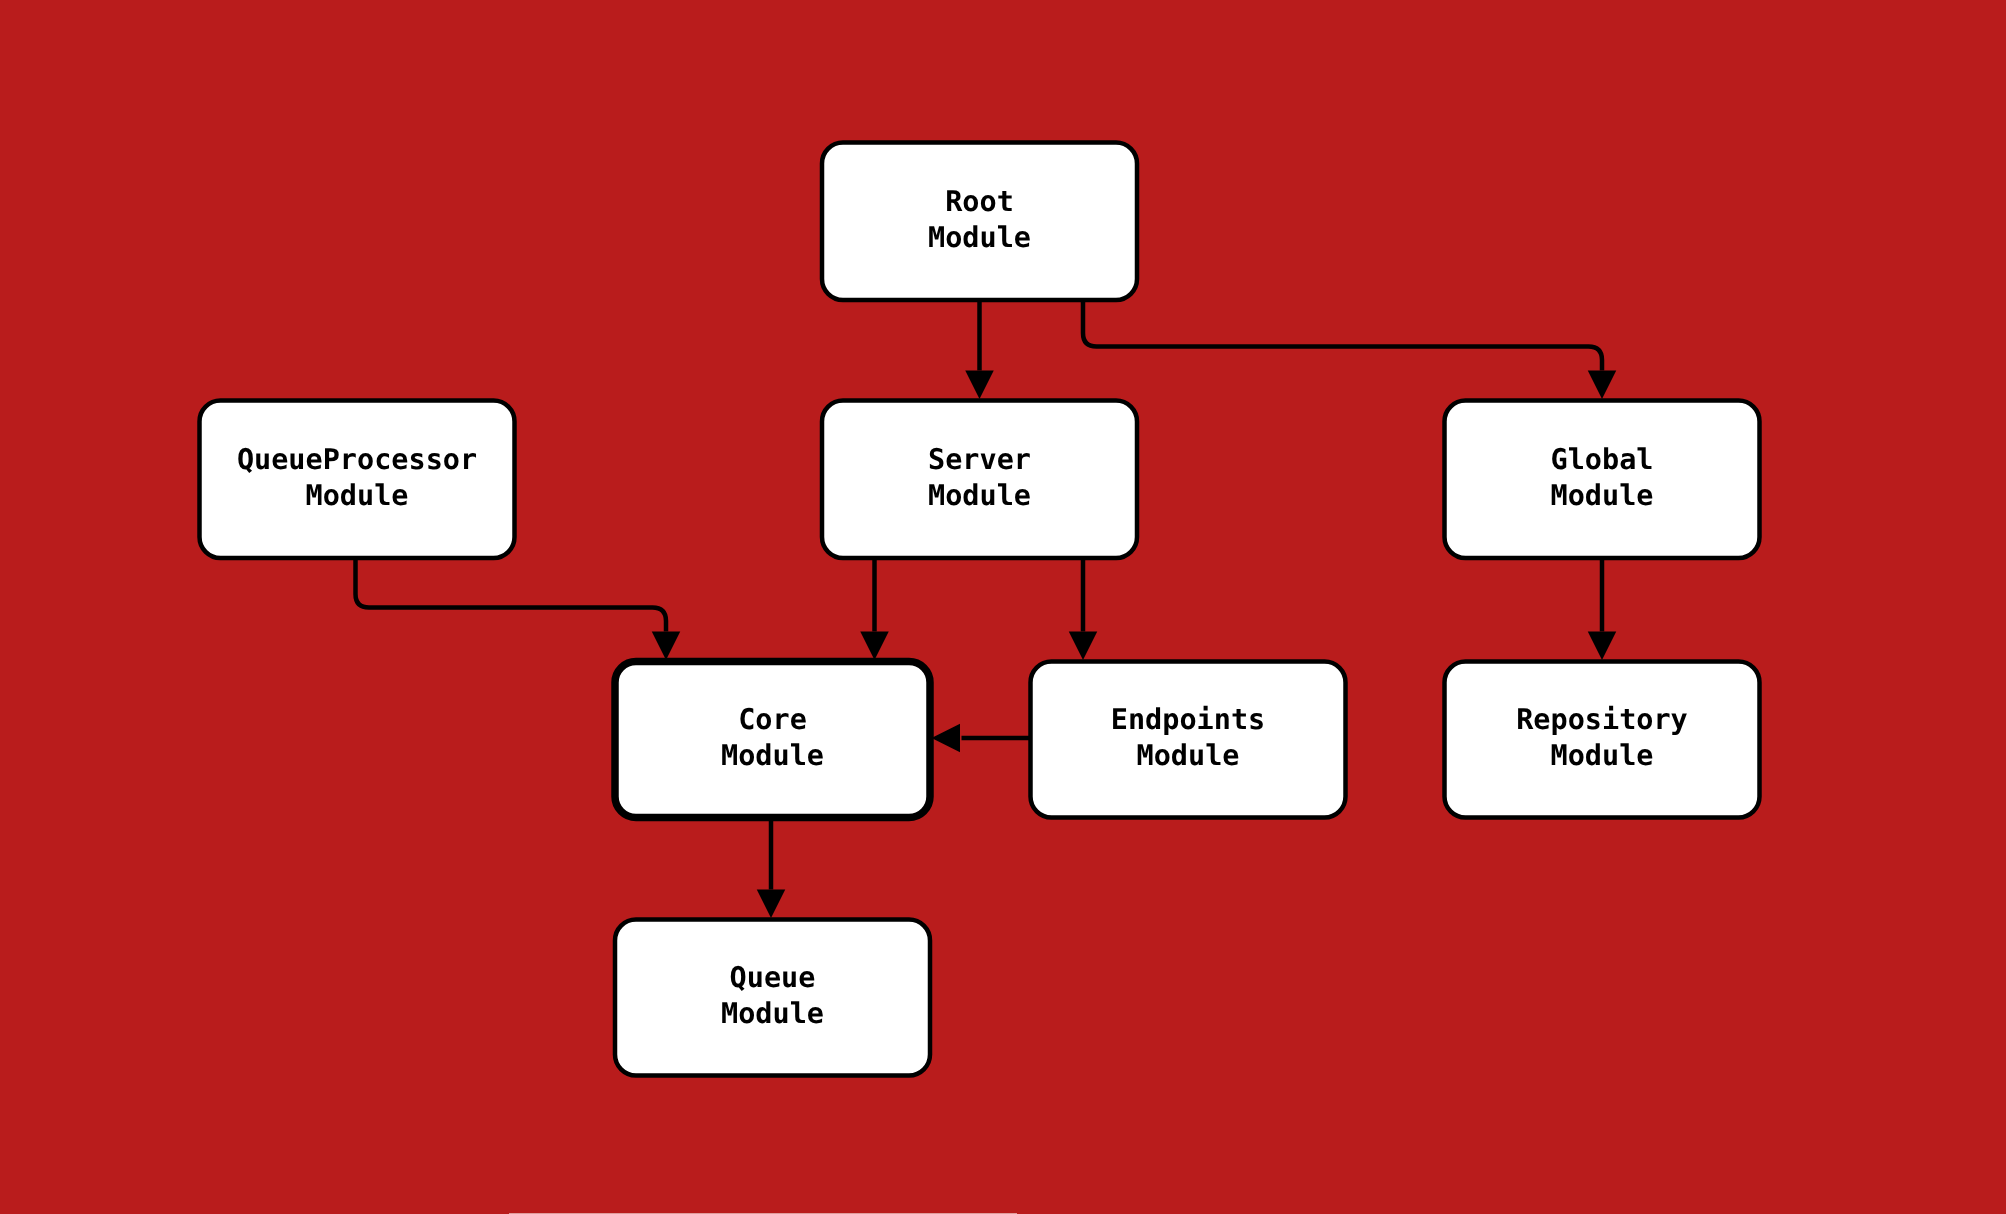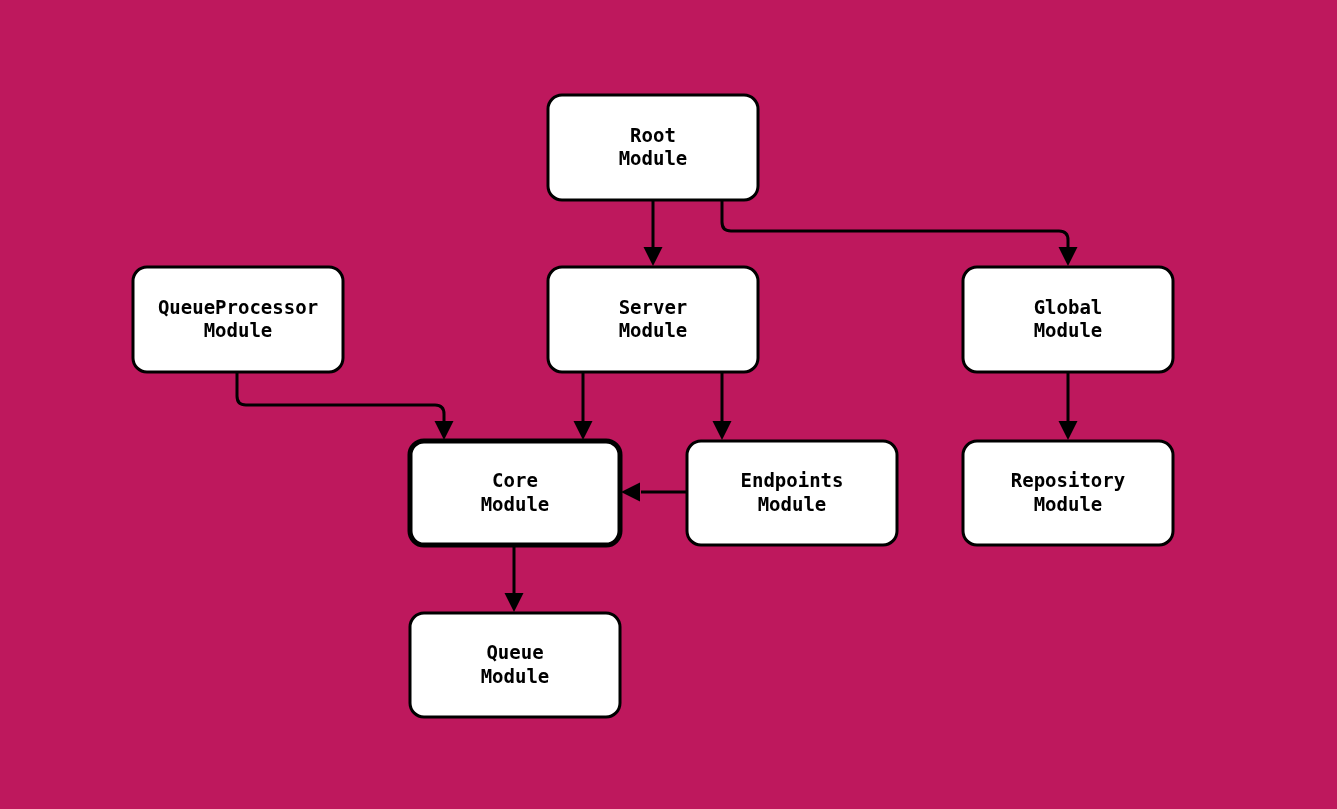--- a/index.html
+++ b/index.html
@@ -10,21 +10,21 @@
   body {
     width: 1337px;
     height: 809px;
     font-family: "DejaVu Sans Mono", "Liberation Mono", monospace;
     overflow: hidden;
   }
   #diagram-canvas {
     position: relative;
     width: 1337px;
     height: 809px;
-    background: #be185d;
+    background: #b91c1c;
   }
   svg.diagram-svg {
     position: absolute;
     top: 0;
     left: 0;
     width: 1337px;
     height: 809px;
   }
   .node-box {
     fill: #ffffff;

